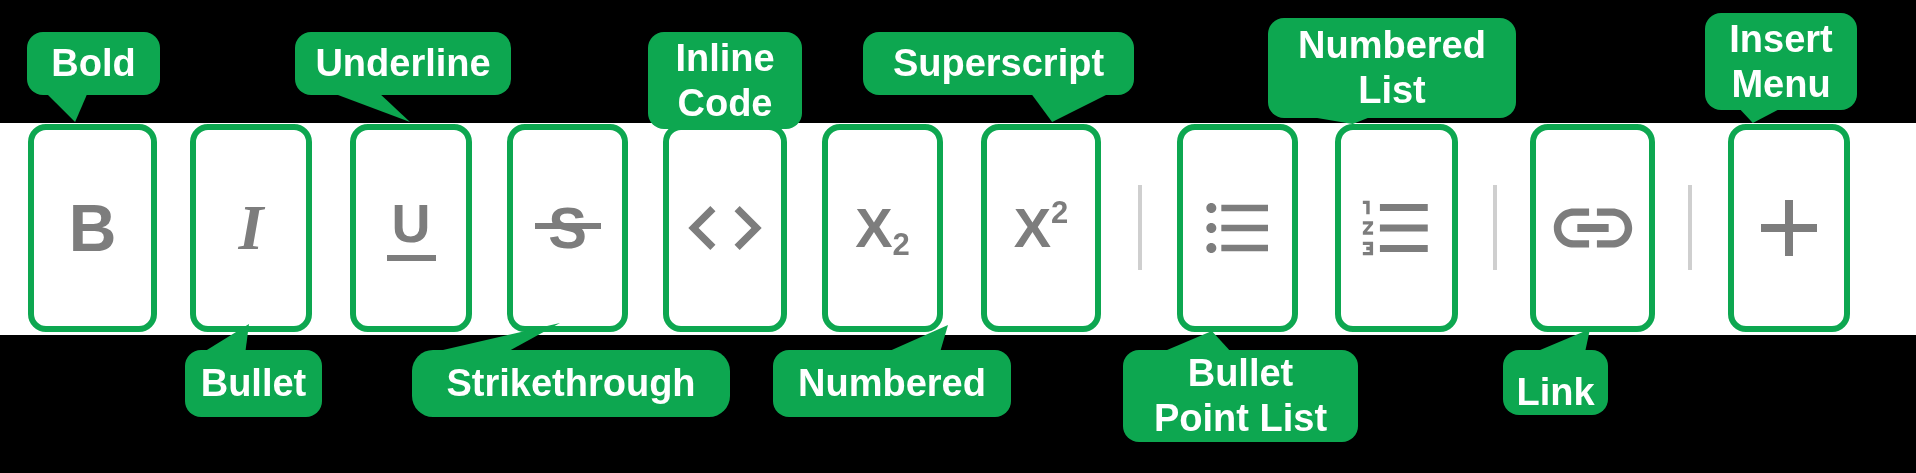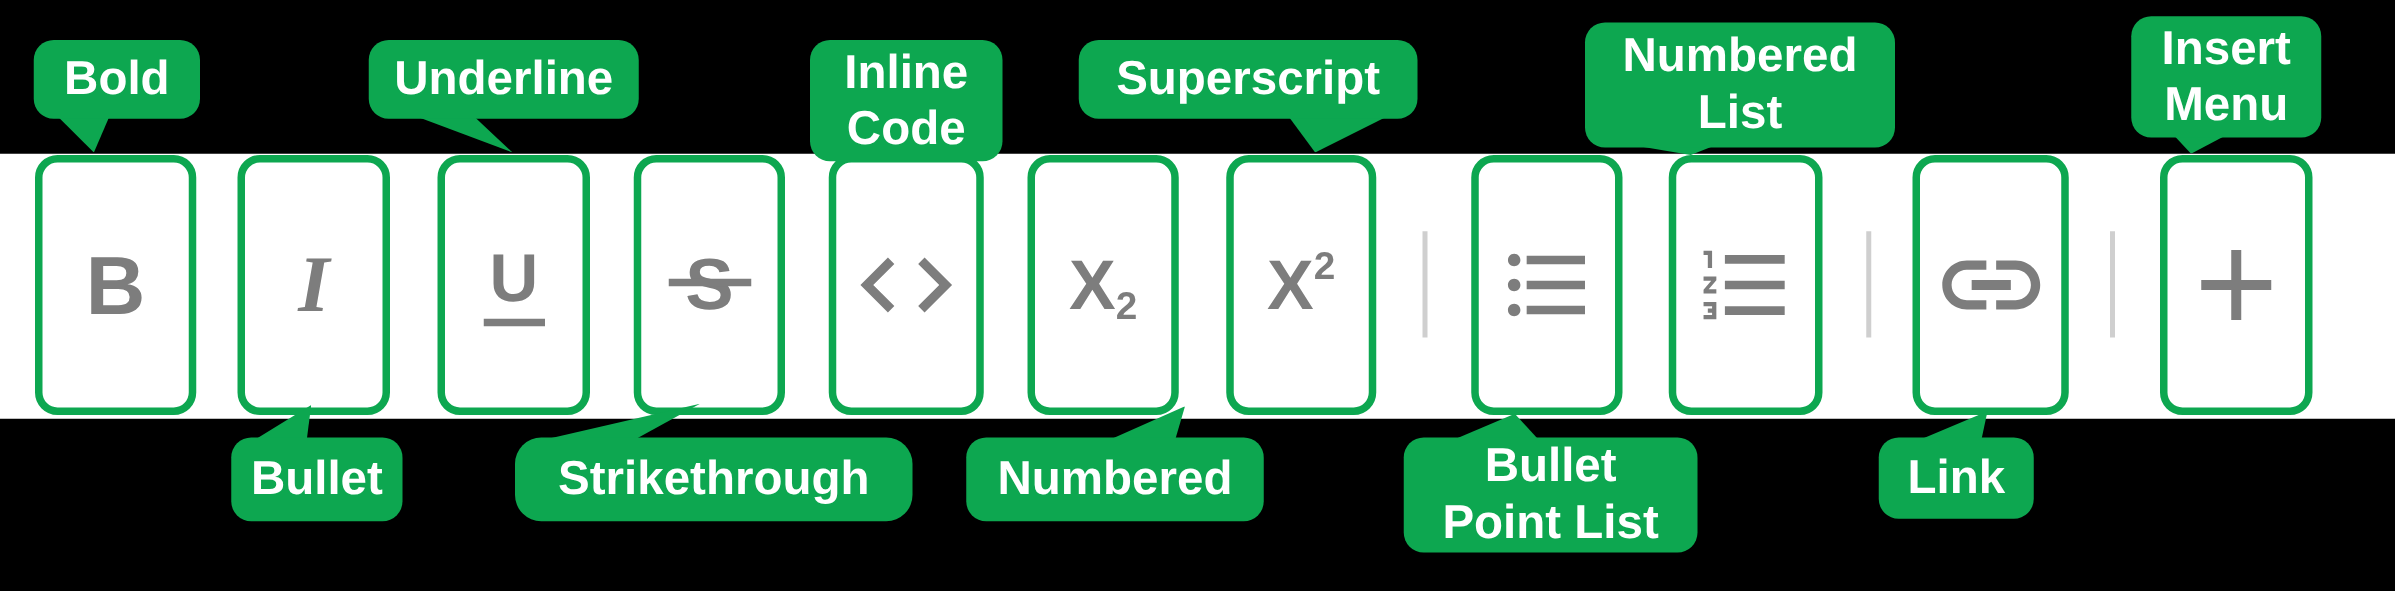--- a/index.html
+++ b/index.html
@@ -160,16 +160,16 @@
   <span>Numbered</span>
 </div>
 <div class="tail" style="left:885px;top:325px;width:63px;height:28px;clip-path:polygon(0 100%,87% 100%,100% 0);"></div>
 
 <div class="callout" style="left:1123px;top:350px;width:235px;height:92px;">
   <span>Bullet
 Point List</span>
 </div>
 <div class="tail" style="left:1160px;top:331px;width:72px;height:22px;clip-path:polygon(0 100%,100% 100%,72% 0);"></div>
 
-<div class="callout" style="left:1503px;top:350px;width:124px;height:65px;">
+<div class="callout" style="left:1503px;top:350px;width:105px;height:65px;align-items:flex-end;">
   <span>Link</span>
 </div>
 <div class="tail" style="left:1533px;top:329px;width:57px;height:24px;clip-path:polygon(0 100%,91% 100%,100% 0);"></div>
 
 </body></html>

